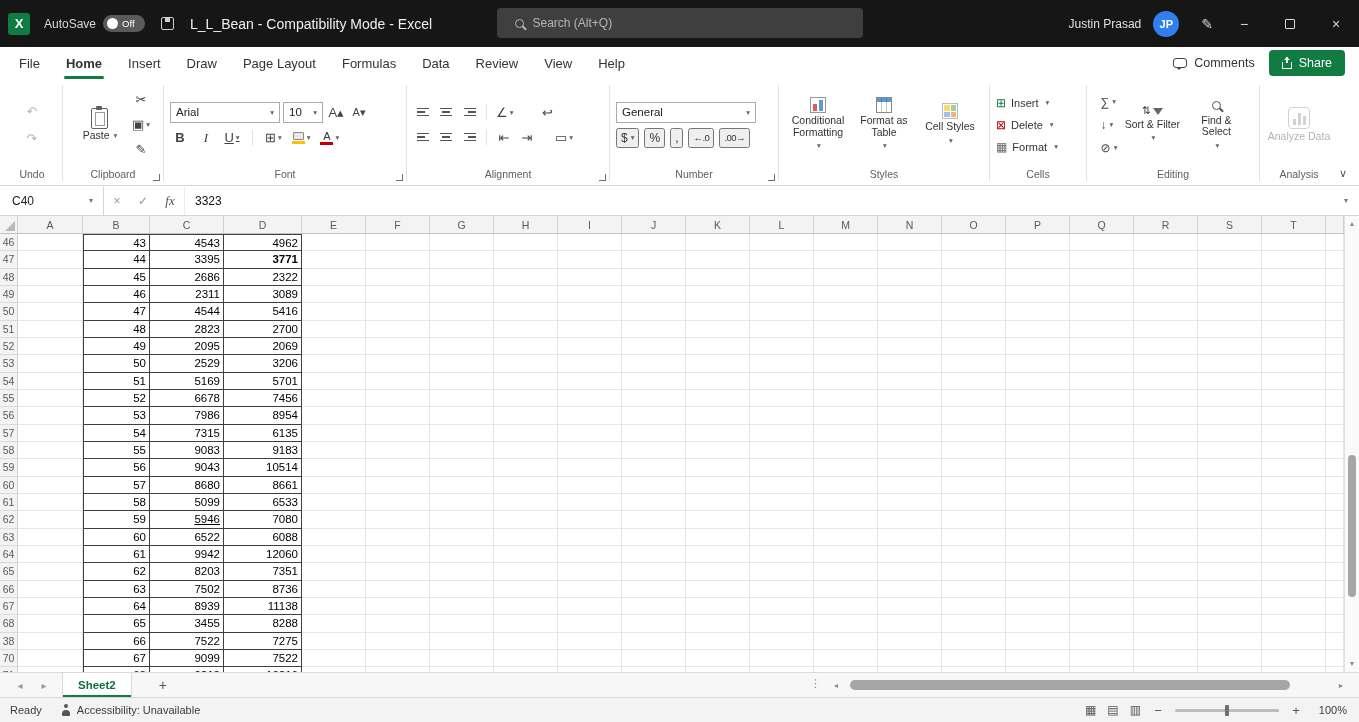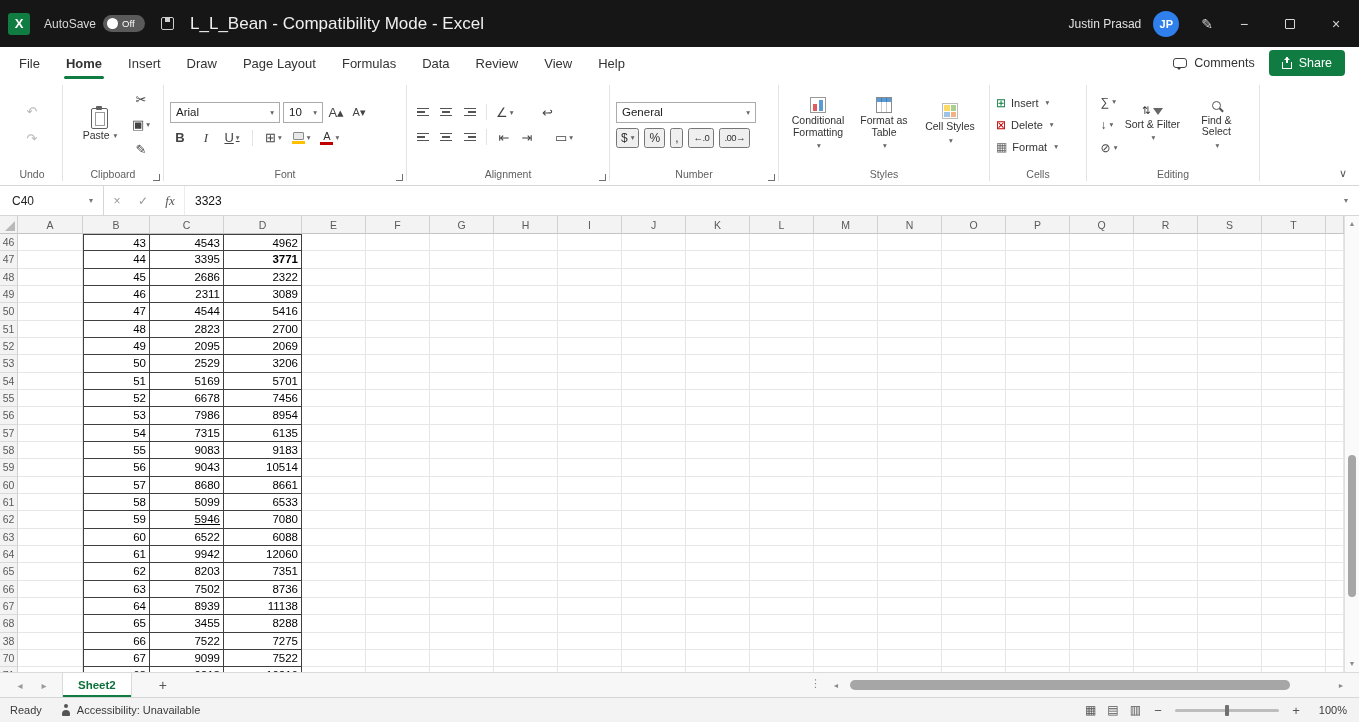--- a/index.html
+++ b/index.html
@@ -8,21 +8,21 @@
 
   
   #titlebar { height:47px; background:#161616; display:flex; align-items:center; color:#e8e8e8; position:relative; padding-left:8px; }
   .excel-logo { width:22px; height:22px; background:#107C41; color:#fff; border-radius:3px; display:flex; align-items:center; justify-content:center; font-weight:bold; font-size:13px; margin-right:14px; }
   .tb-text { font-size:12px; color:#d8d8d8; margin-right:7px; }
   .toggle { width:42px; height:17px; background:#5a5a5a; border-radius:9px; display:flex; align-items:center; padding:0 4px; gap:4px; margin-right:16px; }
   .knob { width:11px; height:11px; background:#fff; border-radius:50%; }
   .tg-text { font-size:9.5px; color:#fff; }
   .floppy { width:13px; height:13px; border:1.5px solid #cfcfcf; border-radius:2px; position:relative; margin-right:16px; }
   .floppy::before { content:''; position:absolute; top:0; left:3px; width:5px; height:4px; background:#cfcfcf; }
-  .tb-title { font-size:17px; color:#efefef; }
+  .tb-title { font-size:14px; color:#efefef; }
   .searchbox { position:absolute; left:50%; top:8px; transform:translateX(-50%); width:366px; height:30px; background:#3f3f3f; border-radius:4px; display:flex; align-items:center; padding-left:18px; gap:9px; color:#b5b5b5; font-size:12px; }
   .mag { width:9px; height:9px; border:1.6px solid #b5b5b5; border-radius:50%; position:relative; display:inline-block; }
   .mag::after { content:''; position:absolute; width:5px; height:1.6px; background:#b5b5b5; right:-4px; bottom:-2px; transform:rotate(45deg); }
   .mag.dark { border-color:#555; } .mag.dark::after { background:#555; }
   .tb-right { margin-left:auto; display:flex; align-items:center; height:100%; }
   .tb-user { font-size:12px; color:#e0e0e0; margin-right:12px; }
   .avatar { width:26px; height:26px; border-radius:50%; background:#2F80ED; color:#fff; font-size:11px; font-weight:bold; display:flex; align-items:center; justify-content:center; margin-right:22px; }
   .pen { font-size:14px; color:#d8d8d8; margin-right:8px; }
   .winbtn { width:46px; height:47px; display:flex; align-items:center; justify-content:center; font-size:14px; color:#d8d8d8; }
   .restore-box { width:10px; height:10px; border:1.2px solid #d8d8d8; border-radius:1px; }
@@ -157,20 +157,24 @@
     <div class="excel-logo">
         <span>X</span>
       </div>
     <span class="tb-text">AutoSave</span>
     <div class="toggle">
       <span class="knob"></span>
       <span class="tg-text">Off</span>
     </div>
     <div class="floppy"></div>
     <span class="tb-title">L_L_Bean - Compatibility Mode - Excel</span>
+    <div class="searchbox">
+      <span class="mag"></span>
+      <span>Search (Alt+Q)</span>
+    </div>
     <div class="tb-right">
       <span class="tb-user">Justin Prasad</span>
       <div class="avatar">
           <span>JP</span>
         </div>
       <span class="pen">✎</span>
       <span class="winbtn">−</span>
       <span class="winbtn">
           <span class="restore-box"></span>
         </span>
@@ -480,20 +484,33 @@
         <div class="bigbtn sm">
           <span class="mag dark" style="margin:3px"></span>
           <span>Find &amp; Select</span>
           <span class="dd">▾</span>
         </div>
       </div>
       <div class="rg-label"><span>Editing</span></div>
     </div>
     <div class="vsep"></div>
 
+    <div class="rgroup" style="width:74px">
+      <div class="rg-content">
+        <div class="bigbtn disabled">
+          <span class="an-ico">
+              <i></i>
+              <i></i>
+              <i></i>
+            </span>
+          <span>Analyze Data</span>
+        </div>
+      </div>
+      <div class="rg-label"><span>Analysis</span></div>
+    </div>
 
     <span class="collapse-ribbon">∨</span>
   </div>
 
   <div id="formulabar">
     <div class="namebox">
       <span>C40</span>
       <span class="nb-arrow">▾</span>
     </div>
     <span class="fb-ico">×</span>

